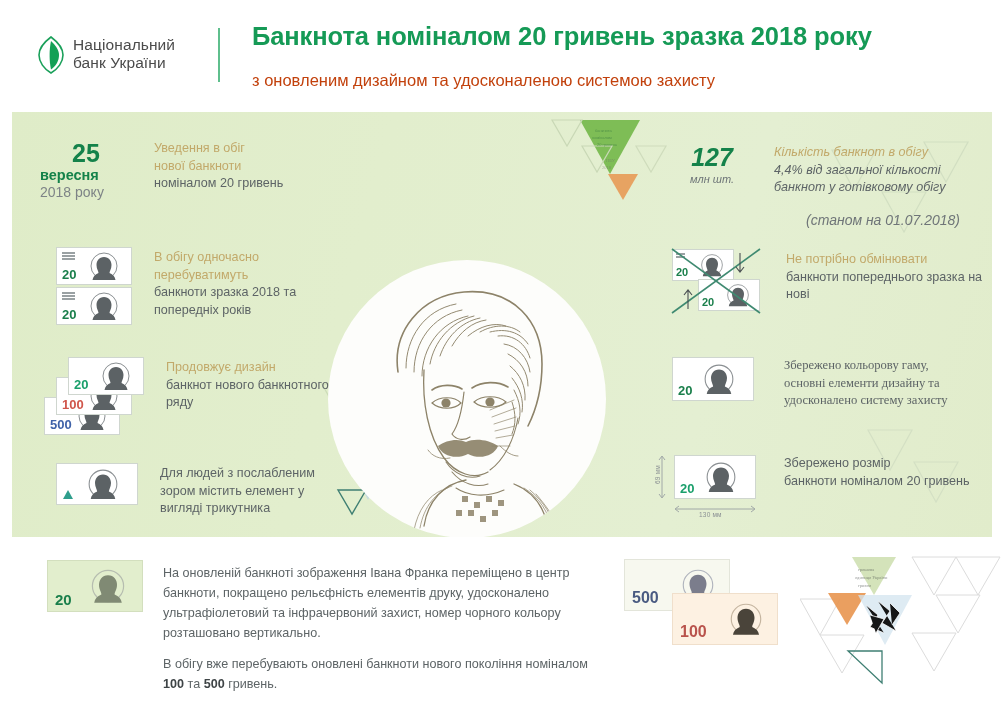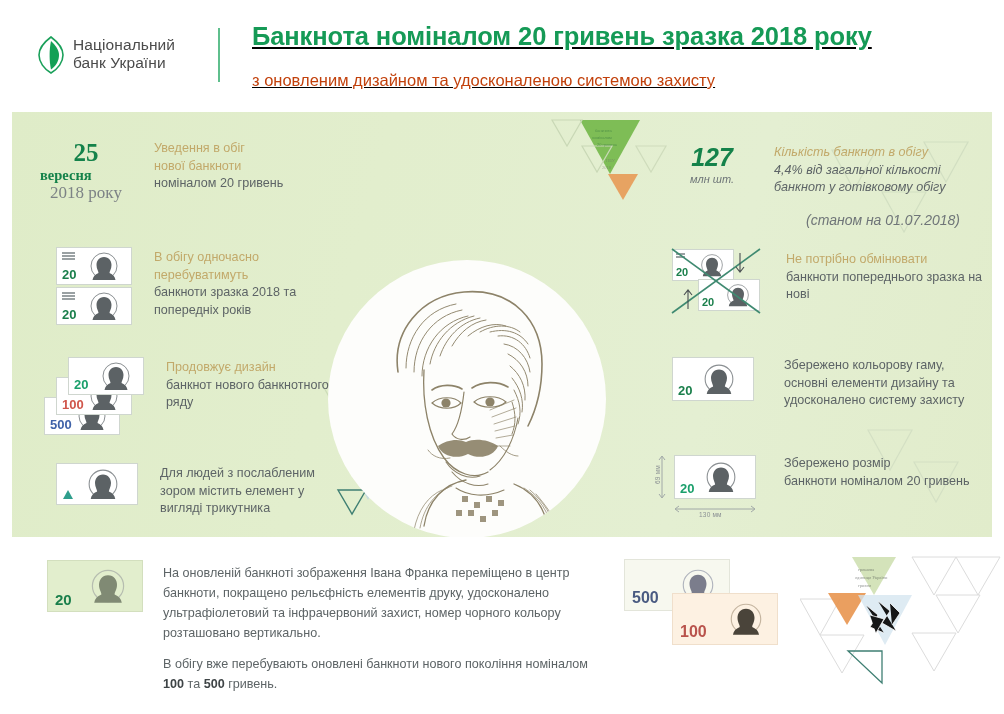--- a/index.html
+++ b/index.html
@@ -48,21 +48,21 @@
     letter-spacing: .1px;
   }
   #header-divider {
     width: 2px;
     height: 54px;
     background: #5fbf8d;
     margin-left: 12px;
     margin-right: 32px;
     flex: none;
   }
-  #title-block { padding-top: 2px; text-decoration: underline; }
+  #title-block { padding-top: 2px; }
   #main-title {
     font-size: 25.5px;
     font-weight: bold;
     color: #159a56;
     letter-spacing: -.1px;
     line-height: 30px;
     white-space: nowrap;
   }
   #sub-title {
     font-size: 16.5px;
@@ -101,24 +101,24 @@
     text-align: center;
   }
   .bignum-sub {
     font-size: 14.5px;
     font-weight: bold;
     color: #14824a;
     line-height: 18px;
     text-align: left;
   }
   .bignum-small {
-    font-size: 17px;
+    font-size: 14px;
     color: #7d8386;
     line-height: 15px;
-    text-align: center;
+    text-align: left;
     margin-top: 1px;
   }
   .unit {
     font-size: 11px;
     color: #6d7477;
     text-align: center;
     margin-top: 2px;
     line-height: 14px;
   }
 
@@ -339,21 +339,21 @@
               <rect x="164" y="250" width="6" height="6"></rect>
             <rect x="128" y="250" width="6" height="6"></rect>
               <rect x="170" y="240" width="6" height="6"></rect>
           </g>
           <path d="M128 228 C140 236 158 238 176 230" stroke-width="1.1"></path>
         </g>
       </svg>
     </div>
 
     <div class="block" style="left:28px; top:28px; width:290px;">
-      <div class="block-icon" style="width:92px;font-family:Liberation Serif, serif;">
+      <div class="block-icon" style="width:92px;">
         <div class="bignum">25</div>
         <div class="bignum-sub">вересня</div>
         <div class="bignum-small">2018 року</div>
       </div>
       <div class="block-text" style="padding-left:22px;">
         <div class="lead">Уведення в обіг</div>
         <div class="lead">нової банкноти</div>
         <div>номіналом 20 гривень</div>
       </div>
     </div>
@@ -486,21 +486,21 @@
     <div class="block" style="left:660px; top:245px; width:330px;">
       <div class="block-icon" style="width:92px; height:48px;">
         <div class="note" style="position:absolute;left:0;top:0;width:82px;height:44px;">
           <span class="denom" style="color:#1a7f4b;">20</span>
           <svg class="bust" style="right:18px;width:32px;height:32px;" viewBox="0 0 30 30">
             <circle cx="15" cy="15" r="13" fill="none" stroke="#8a8f92" stroke-width="1"></circle>
             <path d="M15 6 C20 6 22.5 10 22.5 14 C22.5 18 20.5 20 20.5 22 C24 23.5 26 25.5 26.5 29 L3.5 29 C4 25.5 6 23.5 9.5 22 C9.5 20 7.5 18 7.5 14 C7.5 10 10 6 15 6 Z" fill="#5c6265"></path>
           </svg>
         </div>
       </div>
-      <div class="block-text" style="padding-left:20px; padding-top:0px;">
+      <div class="block-text" style="padding-left:20px; padding-top:0px;font-family:Liberation Serif, serif;">
         <div>Збережено кольорову гаму,</div>
         <div>основні елементи дизайну та удосконалено систему захисту</div>
       </div>
     </div>
 
     <div class="block" style="left:640px; top:343px; width:350px;">
       <div class="block-icon" style="width:112px; height:70px;">
         <div class="note" style="position:absolute;left:22px;top:0;width:82px;height:44px;">
           <span class="denom" style="color:#1a9f6b;">20</span>
           <svg class="bust" style="right:18px;width:32px;height:32px;" viewBox="0 0 30 30">

